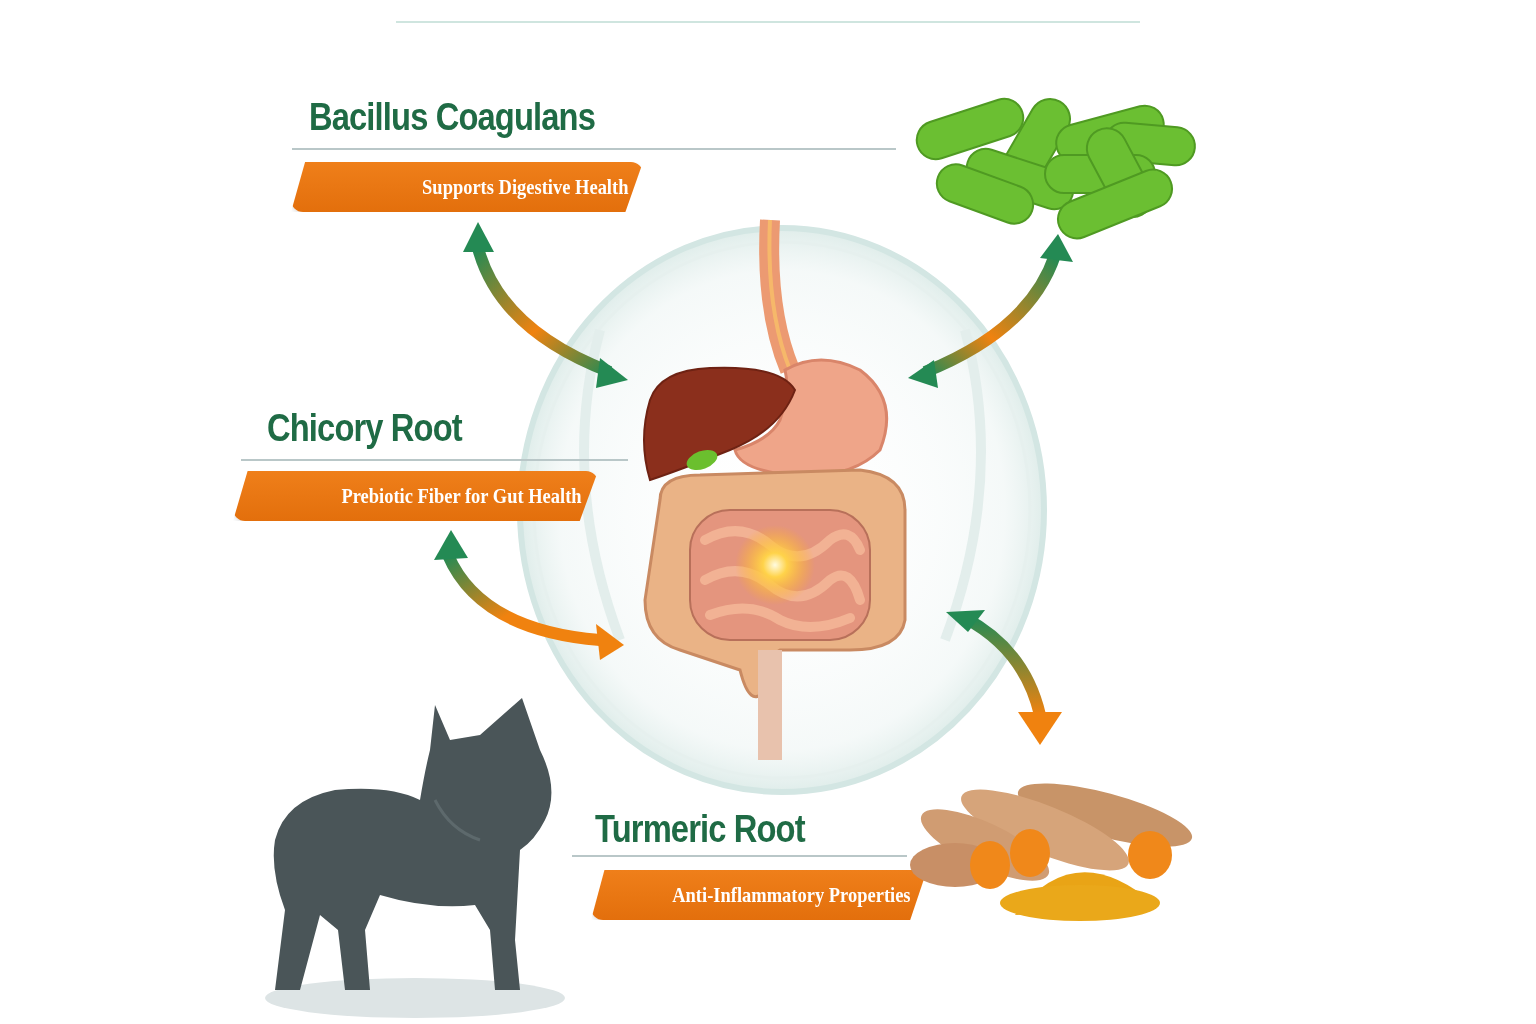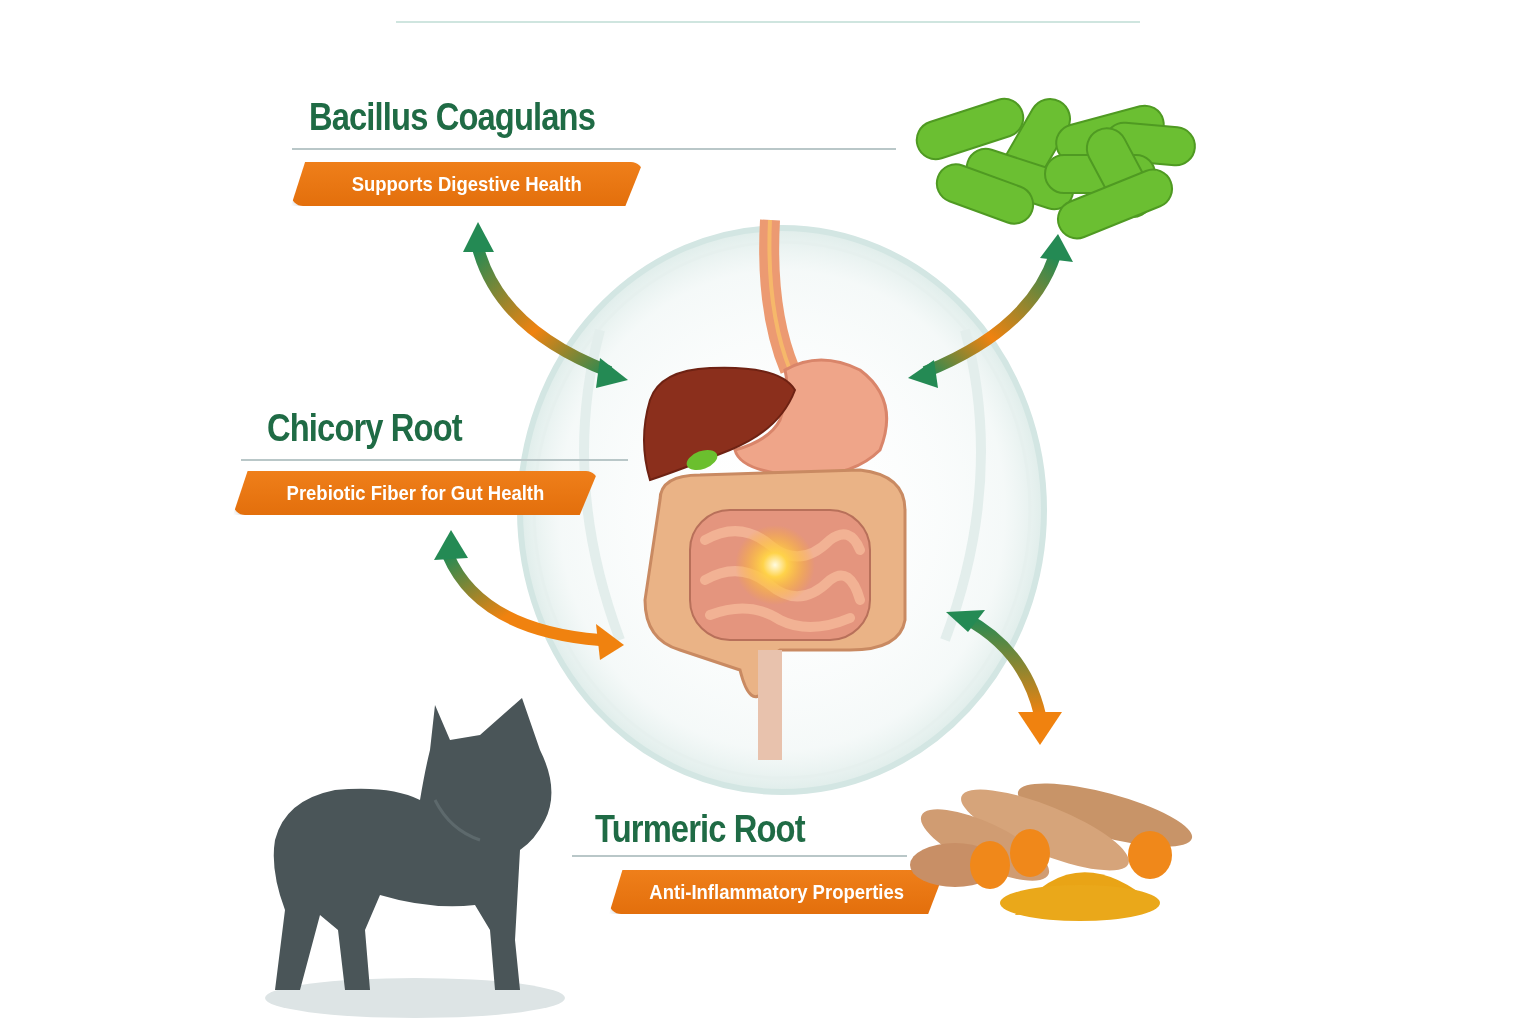--- a/index.html
+++ b/index.html
@@ -12,26 +12,27 @@
   .top-rule { left: 396px; top: 21px; width: 744px; height: 2px; background: #cfe5df; }
 
   .title {
     position: absolute; color: #1f6b45; font-weight: bold;
     font-family: "Liberation Sans", "DejaVu Sans", sans-serif;
     font-size: 38px; letter-spacing: -1px; transform: scaleX(0.86); transform-origin: left center;
     white-space: nowrap; line-height: 1;
   }
   .rule { position: absolute; height: 2px; background: #b9c7c8; }
   .badge {
-    position: absolute; height: 44px;
+    position: absolute; height: 50px;
     background: linear-gradient(180deg, #ef7f1a 0%, #e36f0c 100%);
     clip-path: polygon(4% 0, 100% 0, 95% 100%, 0 100%);
     border-radius: 12px;
-    display: flex; align-items: center; justify-content: center;
+    display: flex; align-items: center; justify-content: flex-end;
     box-shadow: 0 2px 4px rgba(0,0,0,0.12);
+    font-family: Liberation Serif, serif;
   }
   .badge span {
     color: #ffffff; font-weight: bold; font-size: 21px;
     transform: scaleX(0.88); white-space: nowrap;
   }
   svg { position: absolute; overflow: visible; }
 </style>
 </head>
 <body>
 
@@ -58,21 +59,21 @@
 </div>
 
 <div class="title" style="left:267px;top:409px">Chicory Root</div>
 <div class="rule" style="left:241px;top:459px;width:387px"></div>
 <div class="badge" style="left:233px;top:471px;width:365px">
   <span>Prebiotic Fiber for Gut Health</span>
 </div>
 
 <div class="title" style="left:595px;top:810px">Turmeric Root</div>
 <div class="rule" style="left:572px;top:855px;width:335px"></div>
-<div class="badge" style="left:609px;top:870px;width:336px">
+<div class="badge" style="left:591px;top:870px;width:336px">
   <span>Anti-Inflammatory Properties</span>
 </div>
 
 <svg style="left:0;top:0" width="1536" height="1024">
   <defs>
     <linearGradient id="gA" x1="0" y1="0" x2="1" y2="1">
       <stop offset="0%" stop-color="#248a54"></stop>
         <stop offset="55%" stop-color="#f0820f"></stop>
         <stop offset="100%" stop-color="#248a54"></stop>
     </linearGradient>

